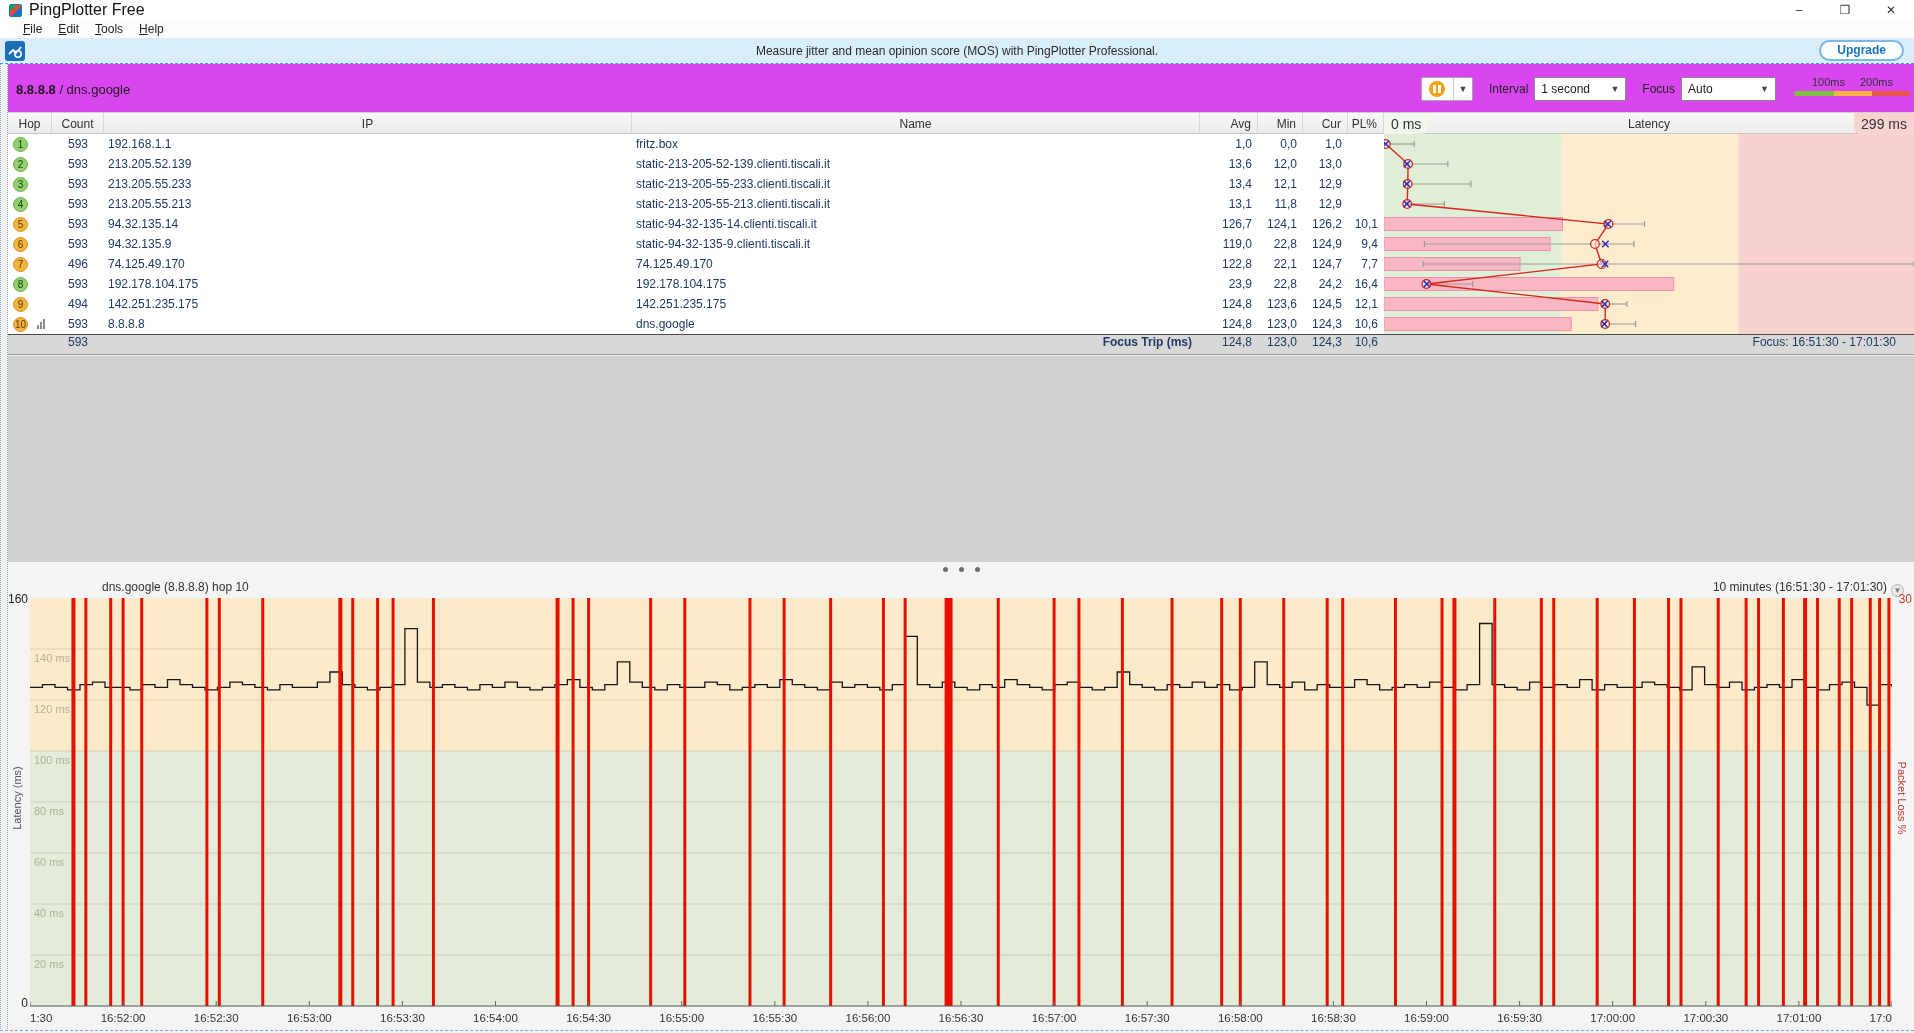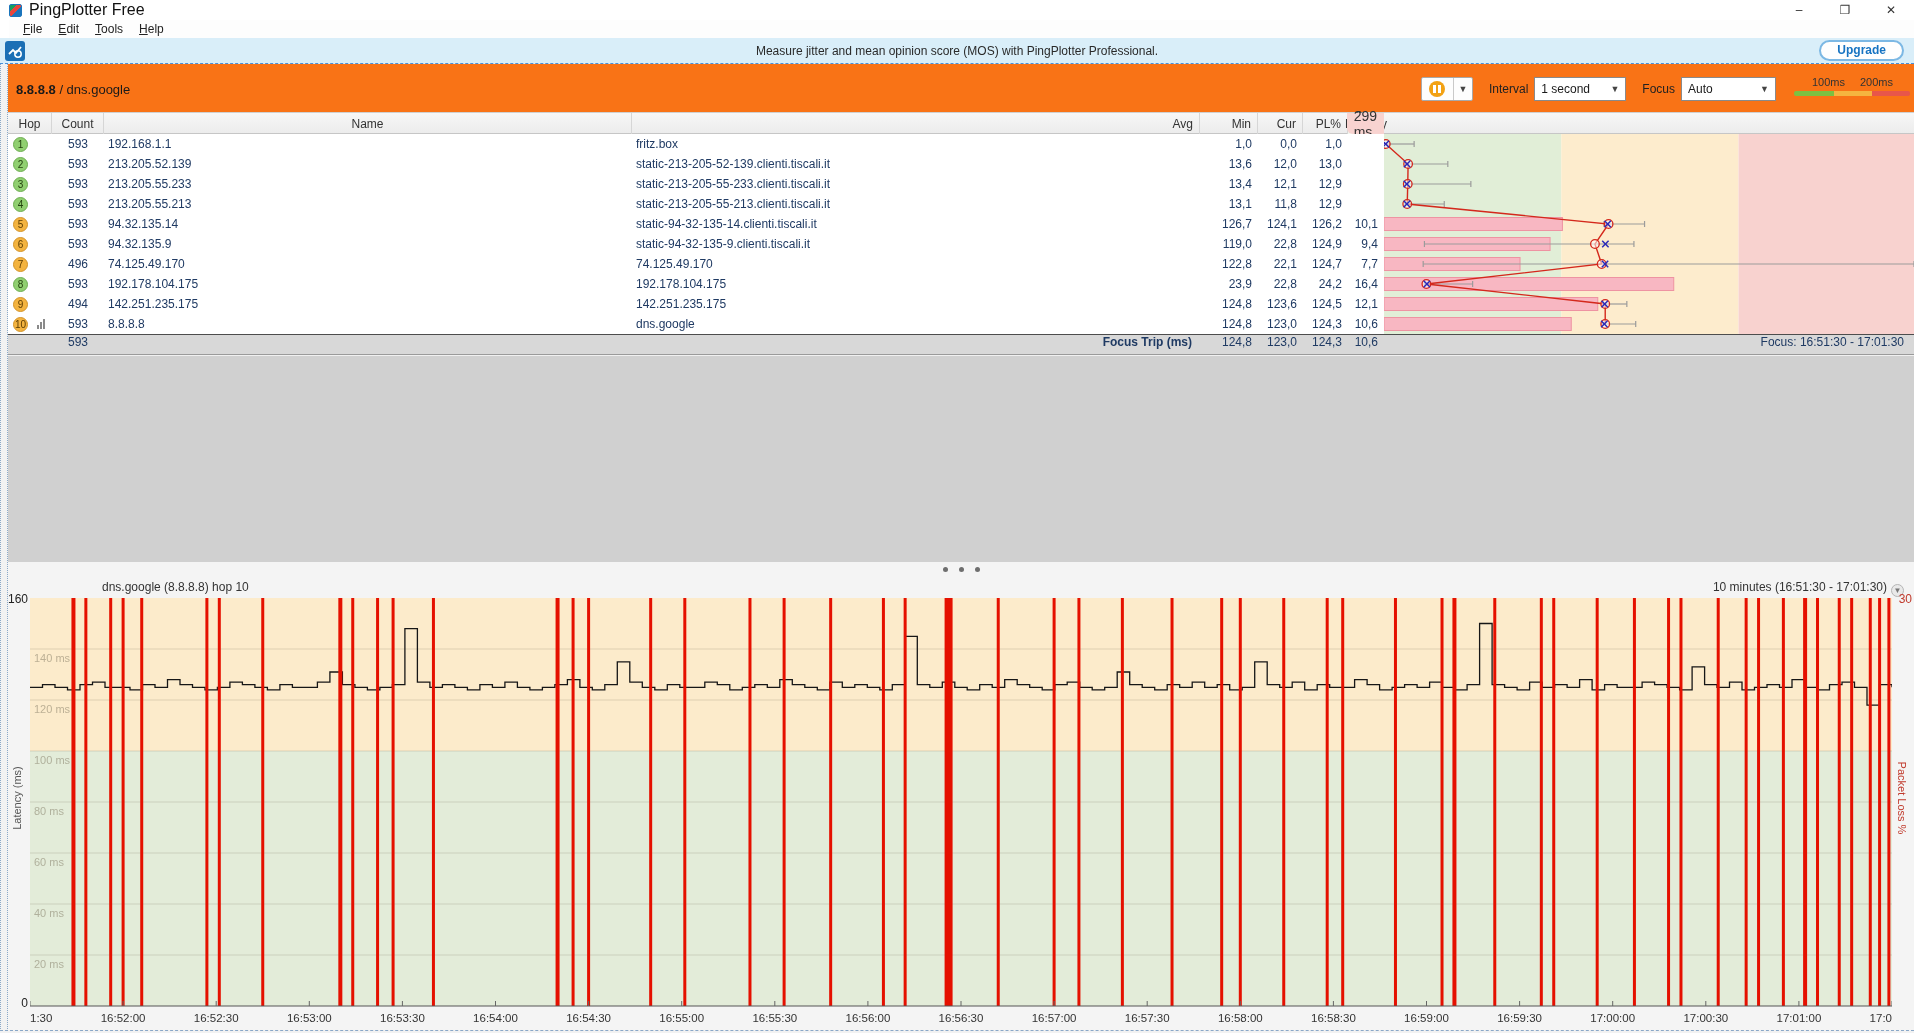--- a/index.html
+++ b/index.html
@@ -26,21 +26,21 @@
   .banner-logo svg { position:absolute; inset:0; }
   .banner-text { position:absolute; left:0; right:0; text-align:center; color:#2a2a2a; }
   .upgrade-btn { margin-left:auto; margin-right:10px; background:#fefefe; border:2px solid #7cb8e4; border-radius:11px;
     color:#1673c2; font-weight:bold; font-size:12px; padding:1px 16px 2px; z-index:2; cursor:pointer; }
   
   .dock-left { position:absolute; top:64px; left:0; width:8px; height:969px; background:#f2f2f2; border-left:1px dotted #8aa8c8; border-right:1px dotted #8aa8c8; }
   .dock-bottom { position:absolute; left:0; bottom:0; width:1914px; height:3px; border-top:1px dashed #8aa8c8; background:#f2f2f2; }
   
   .content { position:absolute; left:8px; top:64px; width:1906px; height:966px; background:#f0f0f0; }
   
-  .targetbar { position:absolute; top:0; left:0; width:1906px; height:48px; background:#f97316; }
+  .targetbar { position:absolute; top:0; left:0; width:1906px; height:48px; background:#d946ef; }
   .target-title { position:absolute; left:8px; top:18px; font-size:13px; color:#1a1a1a; }
   .target-title b { font-weight:bold; }
   .controls { position:absolute; right:4px; top:12px; display:flex; align-items:center; }
   .pause-group { display:flex; border:1px solid #a9a9a9; background:#fdfdfd; border-radius:2px; height:24px; }
   .pause-main { width:32px; display:flex; align-items:center; justify-content:center; border-right:1px solid #c9c9c9; cursor:pointer; }
   .pause-circle { width:16px; height:16px; border-radius:50%; background:#f2a113; position:relative; }
   .pause-circle::before, .pause-circle::after { content:""; position:absolute; top:4px; width:3px; height:8px; background:#fff; }
   .pause-circle::before { left:4px; } .pause-circle::after { left:9px; }
   .pause-caret { width:18px; display:flex; align-items:center; justify-content:center; font-size:9px; color:#444; cursor:pointer; }
   .ctl-label { margin:0 6px 0 16px; color:#222; }
@@ -72,21 +72,21 @@
   .hop-chart-icon { display:inline-flex; align-items:flex-end; gap:1px; margin-left:9px; height:10px; }
   .hop-chart-icon i { display:block; width:2px; background:#8a8a8a; }
   .c-count { text-align:right; padding-right:16px; }
   .c-ip, .c-name { padding-left:4px; }
   .c-num { text-align:right; padding-right:6px; }
   .lat-overlay { position:absolute; left:1376px; top:0; width:530px; height:200px; }
   
   .rtrow { position:absolute; top:270px; left:0; width:1906px; height:21px; background:#d8d8d8;
     border-top:1px solid #4d4d4d; border-bottom:1px solid #9a9a9a; color:#1f3a63; }
   .rt-label { text-align:right; padding-right:8px; font-weight:bold; }
-  .rt-focus { text-align:right; padding-right:10px; }
+  .rt-focus { text-align:right; padding-right:18px; }
   
   .gray-area { position:absolute; top:292px; left:0; width:1906px; height:206px; background:#d0d0d0; }
   .splitter { position:absolute; top:498px; left:0; width:1906px; height:14px; background:#f4f4f4; display:flex; align-items:center; justify-content:center; gap:11px; cursor:row-resize; }
   .splitter i { width:5px; height:5px; border-radius:50%; background:#6e6e6e; display:block; }
   
   .timeline { position:absolute; top:512px; left:0; width:1906px; height:454px; background:#f4f4f4; }
   .tl-header { position:absolute; top:2px; left:16px; width:100%; height:20px; }
   .tl-title { position:absolute; left:78px; top:2px; color:#333; }
   .tl-range { position:absolute; right:26px; top:2px; color:#333; cursor:pointer; }
   .tl-range .chev { display:inline-block; width:13px; height:13px; border:1px solid #b5b5b5; border-radius:50%; background:#e9e9e9;
@@ -164,20 +164,21 @@
             <span style="display: block; height: 100%; width: 38px; background: rgb(245, 181, 63);"></span>
             <span style="display: block; height: 100%; width: 38px; background: rgb(232, 86, 74);"></span>
           </div>
       </div>
     </div>
   </div>
 
   <div class="thead grid">
     <div class="th">Hop</div>
     <div class="th">Count</div>
+    <div class="th">IP</div>
     <div class="th">Name</div>
     <div class="th num">Avg</div>
     <div class="th num">Min</div>
     <div class="th num">Cur</div>
     <div class="th num">PL%</div>
     <div class="th th-latency">
       <span class="lat-tab left">0 ms</span>
       <span>Latency</span>
       <span class="lat-tab right">299 ms</span>
     </div>

